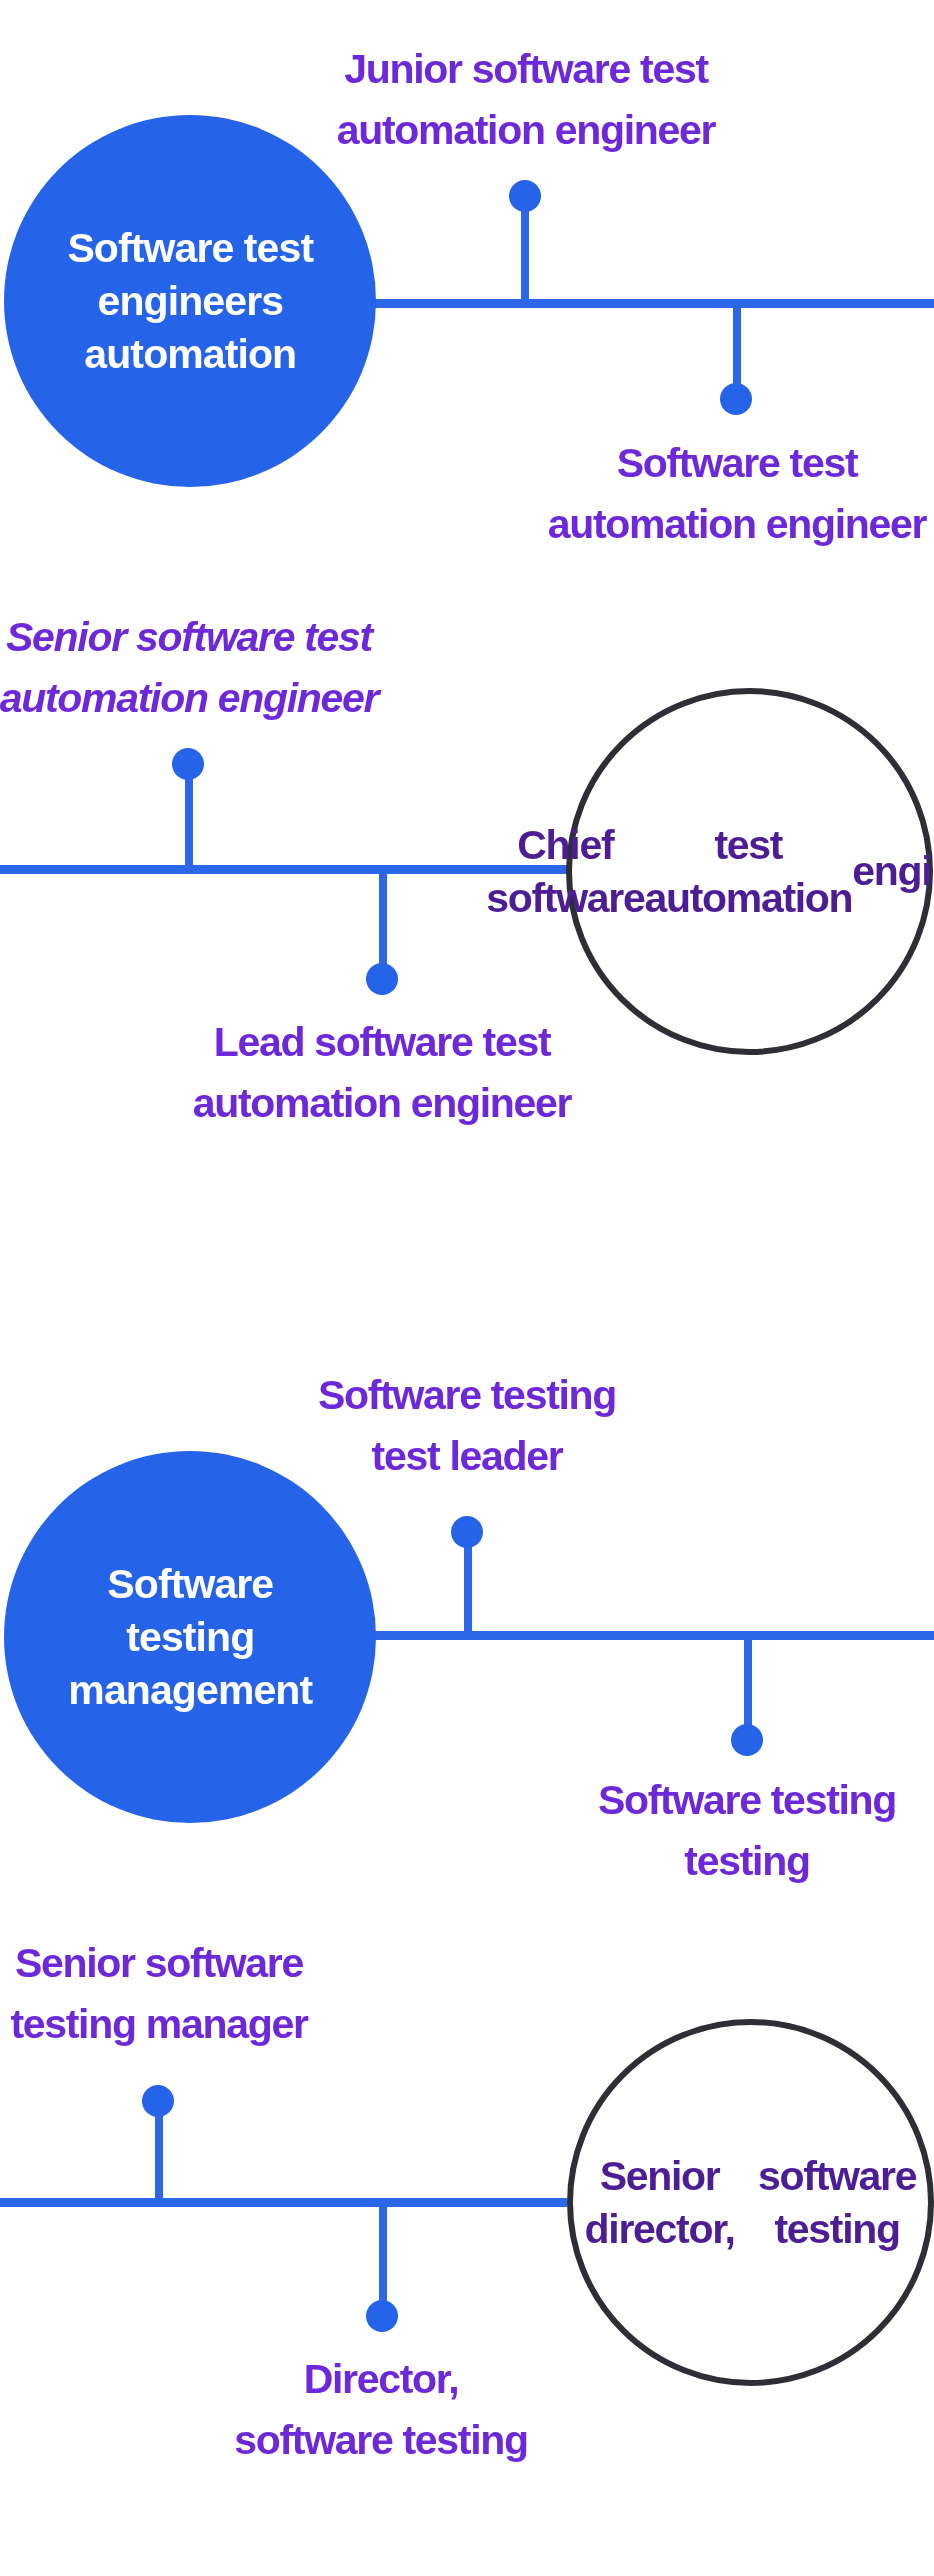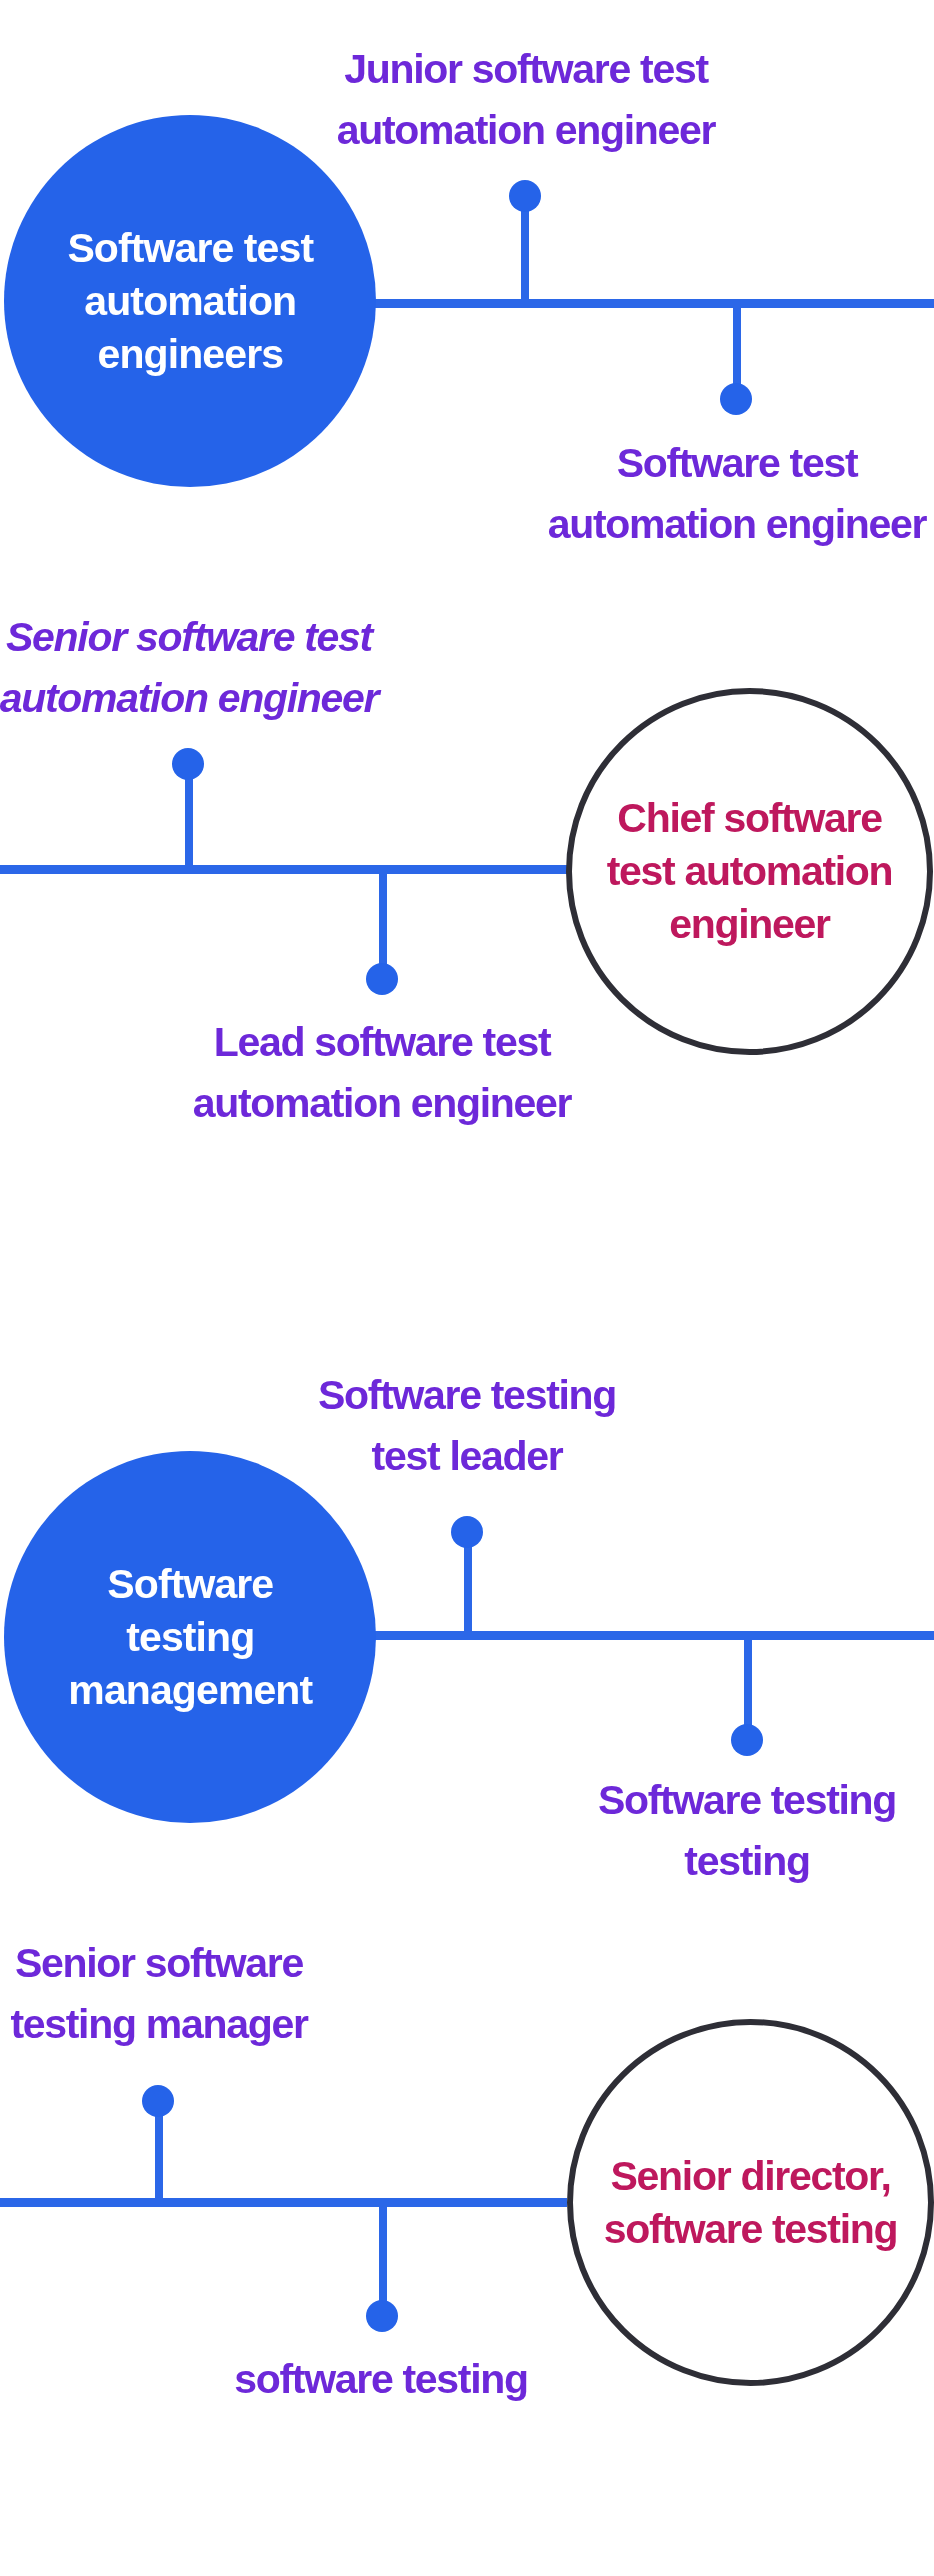--- a/index.html
+++ b/index.html
@@ -57,24 +57,24 @@
     line-height:53px;
     letter-spacing:-0.9px;
   }
   
   .peak{
     position:absolute;
     width:367px;height:367px;
     box-sizing:border-box;
     border:6px solid #2e2e36;
     border-radius:50%;
-    display:flex;flex-direction:column;
+    display:flex;flex-direction:row;
     justify-content:center;align-items:center;
     text-align:center;
-    color:#be185d;
+    color:#4c1d95;
     font-weight:700;
     font-size:41px;
     line-height:53px;
     letter-spacing:-1.3px;
     background:transparent;
   }
 </style>
 </head>
 <body>
 
@@ -89,22 +89,22 @@
   <div class="stem" style="left:185px;top:765px;height:105px;"></div>
   <div class="stem" style="left:379px;top:869px;height:110px;"></div>
 
   <div class="dot" style="left:509px;top:180px;"></div>
   <div class="dot" style="left:720px;top:383px;"></div>
   <div class="dot" style="left:172px;top:748px;"></div>
   <div class="dot" style="left:366px;top:963px;"></div>
 
   <div class="hub" style="left:4.3px;top:115px;">
     <div>Software test</div>
+    <div>engineers</div>
     <div>automation</div>
-    <div>engineers</div>
   </div>
 
   <div class="peak" style="left:566px;top:688px;">
     <div>Chief software</div>
     <div>test automation</div>
     <div>engineer</div>
   </div>
 
   <div class="label" style="left:526px;top:39px;">
     <div>Junior software test</div>
@@ -154,17 +154,18 @@
   </div>
   <div class="label" style="left:747px;top:1770px;">
     <div>Software testing</div>
     <div>testing</div>
   </div>
   <div class="label" style="left:159px;top:1933px;">
     <div>Senior software</div>
     <div>testing manager</div>
   </div>
   <div class="label" style="left:381px;top:2349px;">
+    <div>Director,</div>
     <div>software testing</div>
   </div>
 
 </div>
 
 
 </body></html>

